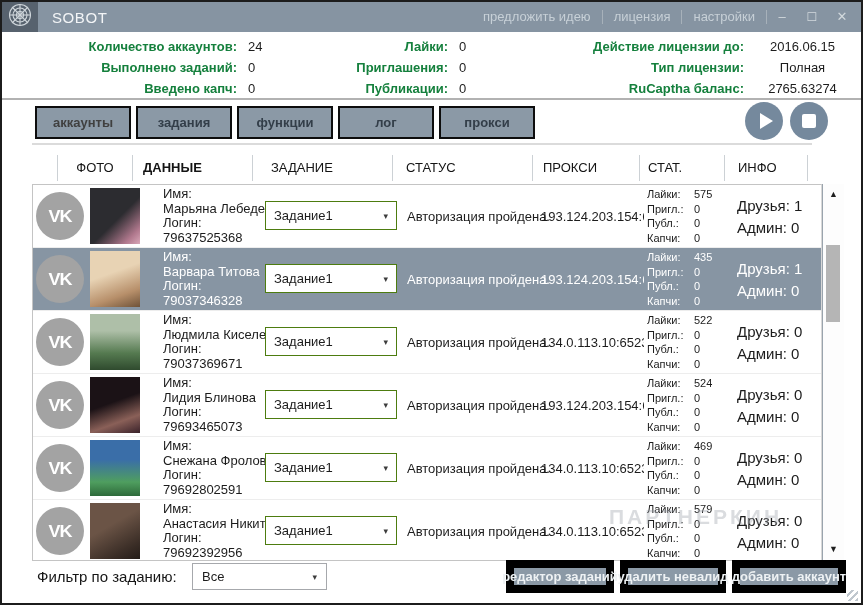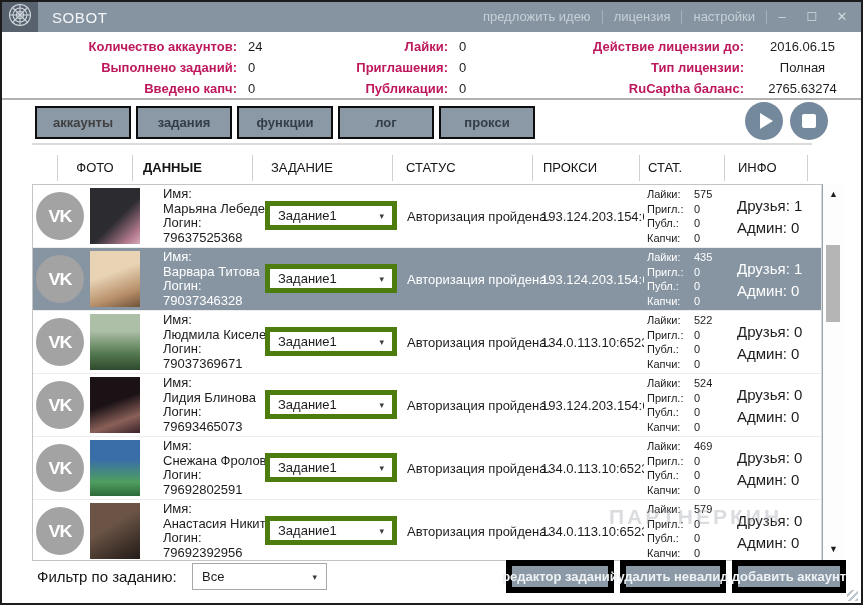--- a/index.html
+++ b/index.html
@@ -16,21 +16,21 @@
   .app-title { color:#f3f5f7; font-size:15px; margin-left:14px; letter-spacing:.6px; }
   .menu { margin-left:auto; display:flex; align-items:center; height:100%; }
   .menu-item { padding:12px 11px; color:#c7d0d7; font-size:13px; line-height:30px; cursor:default; }
   .menu-sep { width:1px; height:14px; background:#a7b1ba; }
   .win-controls { display:flex; align-items:center; height:100%; margin-right:4px; }
   .win-btn { width:30px; text-align:center; color:#d2d9dd; font-size:13px; line-height:30px; }
   .win-btn.max { font-size:12px; }
   
   .stats-col { position:absolute; display:grid; grid-template-columns:var(--labw) auto;
     column-gap:11px; row-gap:6px; font-size:13px; align-items:center; }
-  .stats-col .lab { text-align:right; font-weight:700; color:#be185d; }
+  .stats-col .lab { text-align:right; font-weight:700; color:#15803d; }
   .stats-col .val { color:#1d1d1d; }
   #stats-left   { top:37px; left:30px;  --labw:205px; }
   #stats-middle { top:37px; left:330px; --labw:116px; }
   #stats-right  { top:37px; left:558px; --labw:184px; }
   #stats-right .val { width:95px; text-align:center; }
   .stats-divider { position:absolute; top:96px; left:0; width:863px; height:2px; background:#b2b2b2; }
   
   .tabs { position:absolute; top:104px; left:33px; display:flex; gap:5px; }
   .tab { width:96px; height:33px; box-sizing:border-box; border:2px solid #0d0d0d;
     background:var(--button,#8b99a6); color:#333e49; font-size:13px; font-weight:700;
@@ -56,21 +56,21 @@
     background:#fff; overflow:hidden; }
   .row { position:relative; height:62px; border-bottom:1px solid #ededed; color:#1c1c1c; }
   .row.selected { background:var(--selected,#8795a3); color:#fff; }
   .vk-badge { position:absolute; left:3px; top:7px; width:48px; height:48px; border-radius:50%;
     background:#a3a3a3; display:flex; align-items:center; justify-content:center; }
   .vk-letters { color:#fff; font-weight:800; font-size:18px; letter-spacing:-1px;
     transform:scaleY(.92); }
   .photo { position:absolute; left:57px; top:3px; width:50px; height:56px; background:#777; }
   .data-cell { position:absolute; left:130px; top:2px; font-size:13px; line-height:14.5px; white-space:nowrap; }
   .task-select { position:absolute; left:232px; top:16px; width:132px; height:29px;
-    box-sizing:border-box; background:#fff; border:5px solid #4d7c0f; color:#1c1c1c;
+    box-sizing:border-box; background:#fff; border:1px solid #4d7c0f; color:#1c1c1c;
     display:flex; align-items:center; justify-content:space-between; padding:0 8px;
     font-size:13px; cursor:pointer; }
   .caret { font-size:9px; color:#3c3c3c; }
   .status-cell { position:absolute; left:374px; top:0; height:62px; display:flex;
     align-items:center; font-size:13px; white-space:nowrap; }
   .proxy-cell { position:absolute; left:508px; top:0; height:62px; width:103px; display:flex;
     align-items:center; font-size:13px; white-space:nowrap; overflow:hidden; }
   .stat-cell { position:absolute; left:614px; top:2px; font-size:11px; line-height:14.6px; }
   .stat-cell .sl { display:inline-block; min-width:47px; }
   .info-cell { position:absolute; left:704px; top:0; height:62px; display:flex;
@@ -83,21 +83,21 @@
   .sb-thumb { position:absolute; top:61px; left:3px; width:14px; height:77px; background:#b5b5b5; cursor:pointer; }
   
   .watermark { position:absolute; top:503px; left:607px; font-size:21px; font-weight:700;
     color:rgba(150,156,162,.35); letter-spacing:3px; pointer-events:none; }
   
   .footer-label { position:absolute; top:566px; left:35px; font-size:15px; color:#161616; }
   .filter-select { position:absolute; top:561px; left:190px; width:135px; height:27px;
     box-sizing:border-box; border:1px solid #a6a8ac; background:#fff; font-size:13px; color:#1c1c1c;
     display:flex; align-items:center; justify-content:space-between; padding:0 9px; cursor:pointer; }
   .footer-buttons { position:absolute; top:558px; left:504px; display:flex; gap:6px; }
-  .fbtn { height:33px; box-sizing:border-box; border:6px solid #000000; background:var(--button,#8b99a6);
+  .fbtn { height:33px; box-sizing:border-box; border:8px solid #000000; background:var(--button,#8b99a6);
     color:#eef2f4; font-size:13px; font-weight:600; display:flex; align-items:center;
     justify-content:center; padding:0 9px; cursor:pointer; white-space:nowrap; }
   .grip { position:absolute; right:3px; bottom:2px; width:11px; height:11px; opacity:.55;
     background:repeating-linear-gradient(135deg, transparent 0 3px, #8b99a6 3px 5px); }
 </style>
 </head>
 <body>
 
 <div class="window">
 

